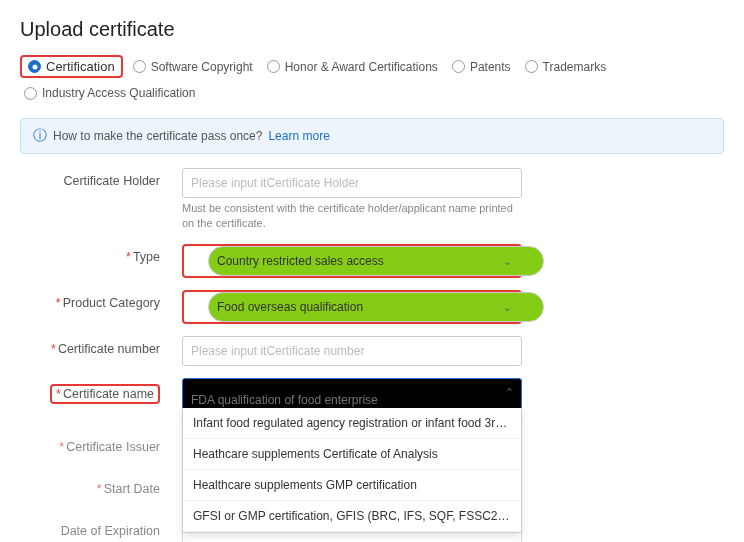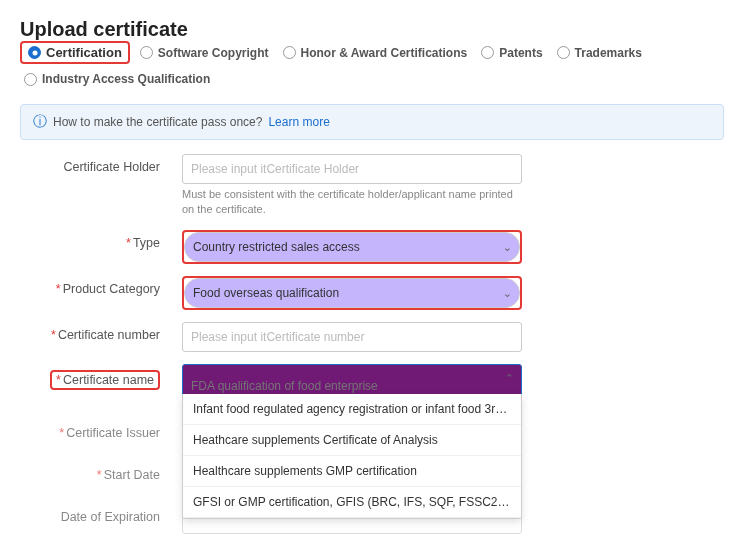--- a/index.html
+++ b/index.html
@@ -10,30 +10,30 @@
       color: #333;
       width: 744px;
       min-height: 542px;
       overflow: hidden;
     }
     .page-container {
       padding: 18px 20px;
     }
     .page-title {
       font-size: 20px;
-      font-weight: bold;
+      font-weight: normal;
       color: #222;
+      margin-bottom: 14px;
     }
     .tabs-row {
       display: flex;
       flex-wrap: wrap;
       gap: 6px;
       margin-bottom: 16px;
       align-items: center;
-      font-weight: bold;
     }
     .tab-item {
       display: flex;
       align-items: center;
       gap: 5px;
       font-size: 12px;
       color: #555;
       cursor: pointer;
       padding: 2px 4px;
     }
@@ -149,25 +149,26 @@
       border-radius: 4px;
     }
     .form-select {
       width: 100%;
       height: 30px;
       border: 1px solid #ccc;
       border-radius: 15px;
       padding: 4px 28px 4px 8px;
       font-size: 12px;
       color: #333;
-      background: #c4b5fd;
+      background: #84cc16;
       appearance: none;
       -webkit-appearance: none;
       cursor: pointer;
       outline: none;
+      margin-left: 24px;
     }
     .select-arrow {
       position: absolute;
       right: 8px;
       top: 50%;
       transform: translateY(-50%);
       font-size: 11px;
       color: #666;
       pointer-events: none;
     }
@@ -177,21 +178,21 @@
       width: 100%;
     }
     .dropdown-open-input {
       width: 100%;
       height: 44px;
       border: 1px solid #1a6fce;
       border-radius: 3px 3px 0 0;
       padding: 4px 28px 4px 8px;
       font-size: 12px;
       color: #999;
-      background: #701a75;
+      background: #000000;
       outline: none;
       cursor: pointer;
     }
     .dropdown-open-arrow {
       position: absolute;
       right: 8px;
       top: 8px;
       font-size: 11px;
       color: #666;
       pointer-events: none;

